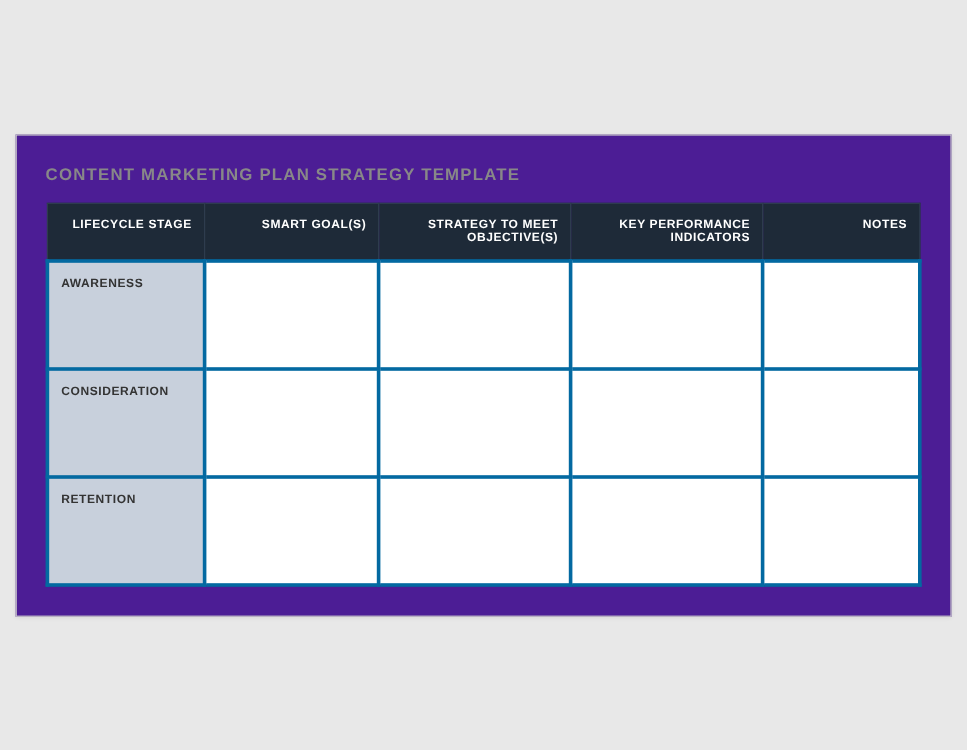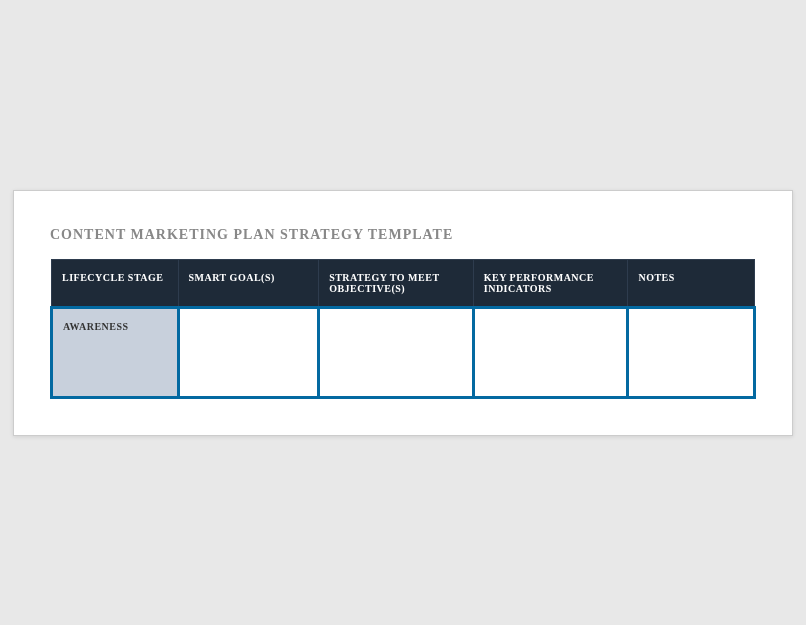--- a/index.html
+++ b/index.html
@@ -12,25 +12,24 @@
       background: #e8e8e8;
       display: flex;
       justify-content: center;
       align-items: center;
       min-height: 100vh;
       font-family: Arial, sans-serif;
     }
 
     .page-container {
       width: 780px;
-      background: #ffffff;
+      background: #4c1d95;
       border: 1px solid #cccccc;
-      padding: 36px;
+      padding: 24px;
       box-shadow: 0 1px 4px rgba(0,0,0,0.1);
-      font-family: Liberation Serif, serif;
     }
 
     .page-title {
       font-size: 14px;
       font-weight: 700;
       color: #888888;
       letter-spacing: 1px;
       margin-bottom: 16px;
       text-transform: uppercase;
     }
@@ -42,21 +41,21 @@
     }
 
     .strategy-table th {
       background-color: #1e2a38;
       color: #ffffff;
       font-size: 10px;
       font-weight: 700;
       text-transform: uppercase;
       letter-spacing: 0.5px;
       padding: 12px 10px;
-      text-align: left;
+      text-align: right;
       vertical-align: top;
       border: 1px solid #2e3c4e;
     }
 
     .strategy-table td {
       border: 3px solid #0369a1;
       padding: 12px 10px;
       vertical-align: top;
       font-size: 10px;
       font-weight: 700;
@@ -108,15 +107,29 @@
       </tr>
     </thead>
     <tbody>
       <tr>
         <td class="stage-cell">AWARENESS</td>
         <td class="data-cell"></td>
         <td class="data-cell"></td>
         <td class="data-cell"></td>
         <td class="data-cell"></td>
       </tr>
+      <tr>
+        <td class="stage-cell">CONSIDERATION</td>
+        <td class="data-cell"></td>
+        <td class="data-cell"></td>
+        <td class="data-cell"></td>
+        <td class="data-cell"></td>
+      </tr>
+      <tr>
+        <td class="stage-cell">RETENTION</td>
+        <td class="data-cell"></td>
+        <td class="data-cell"></td>
+        <td class="data-cell"></td>
+        <td class="data-cell"></td>
+      </tr>
     </tbody>
   </table>
 </div>
 
 </body></html>

